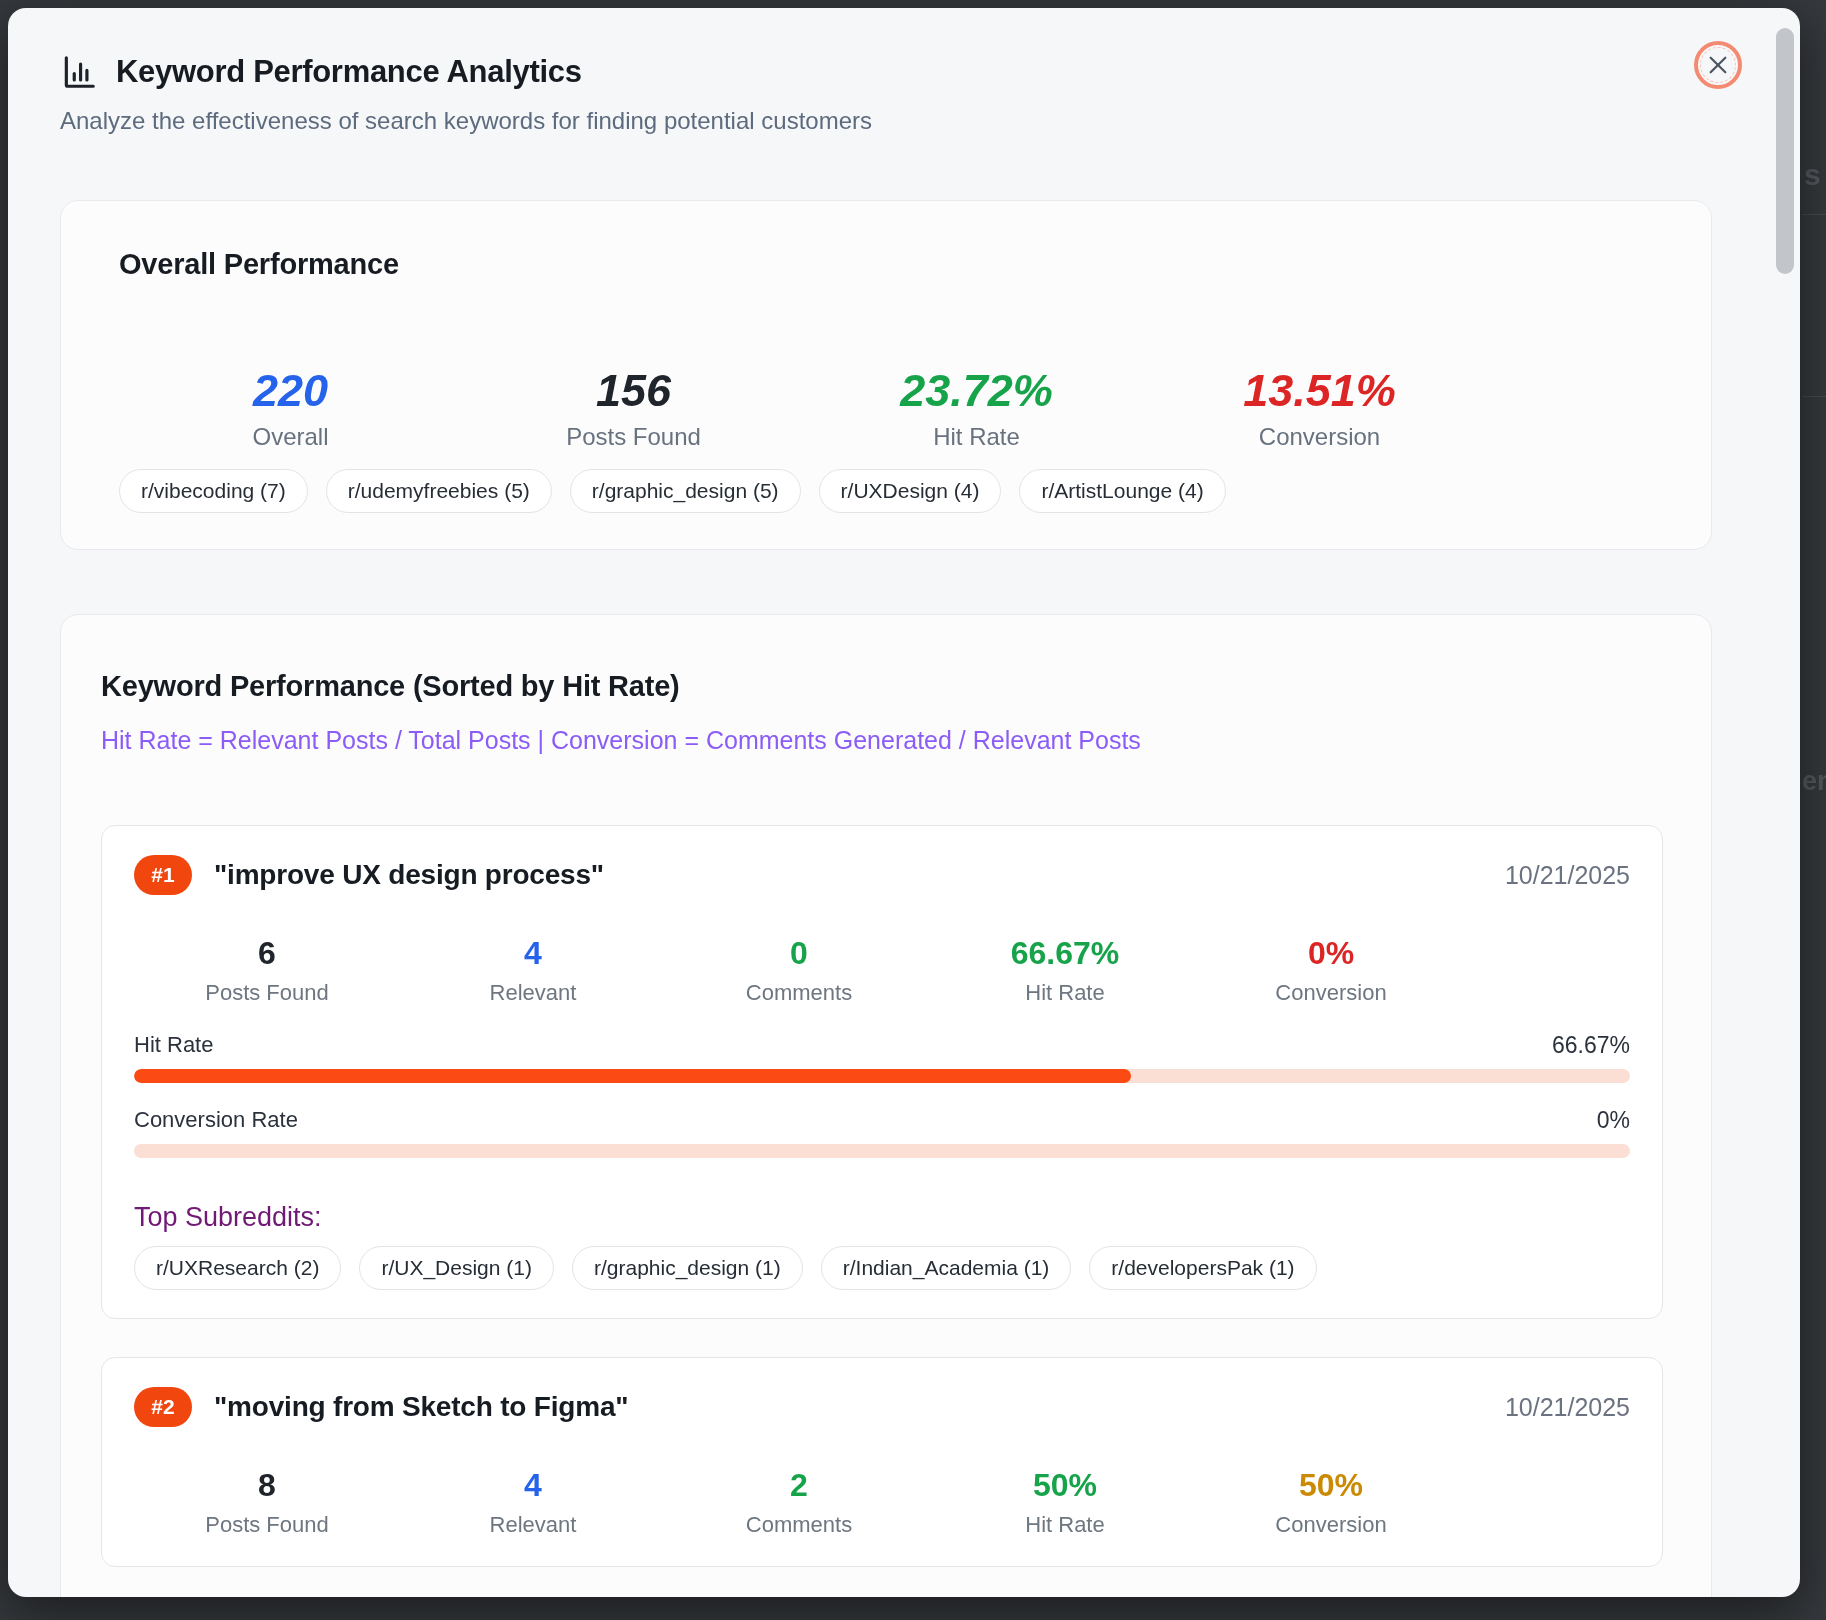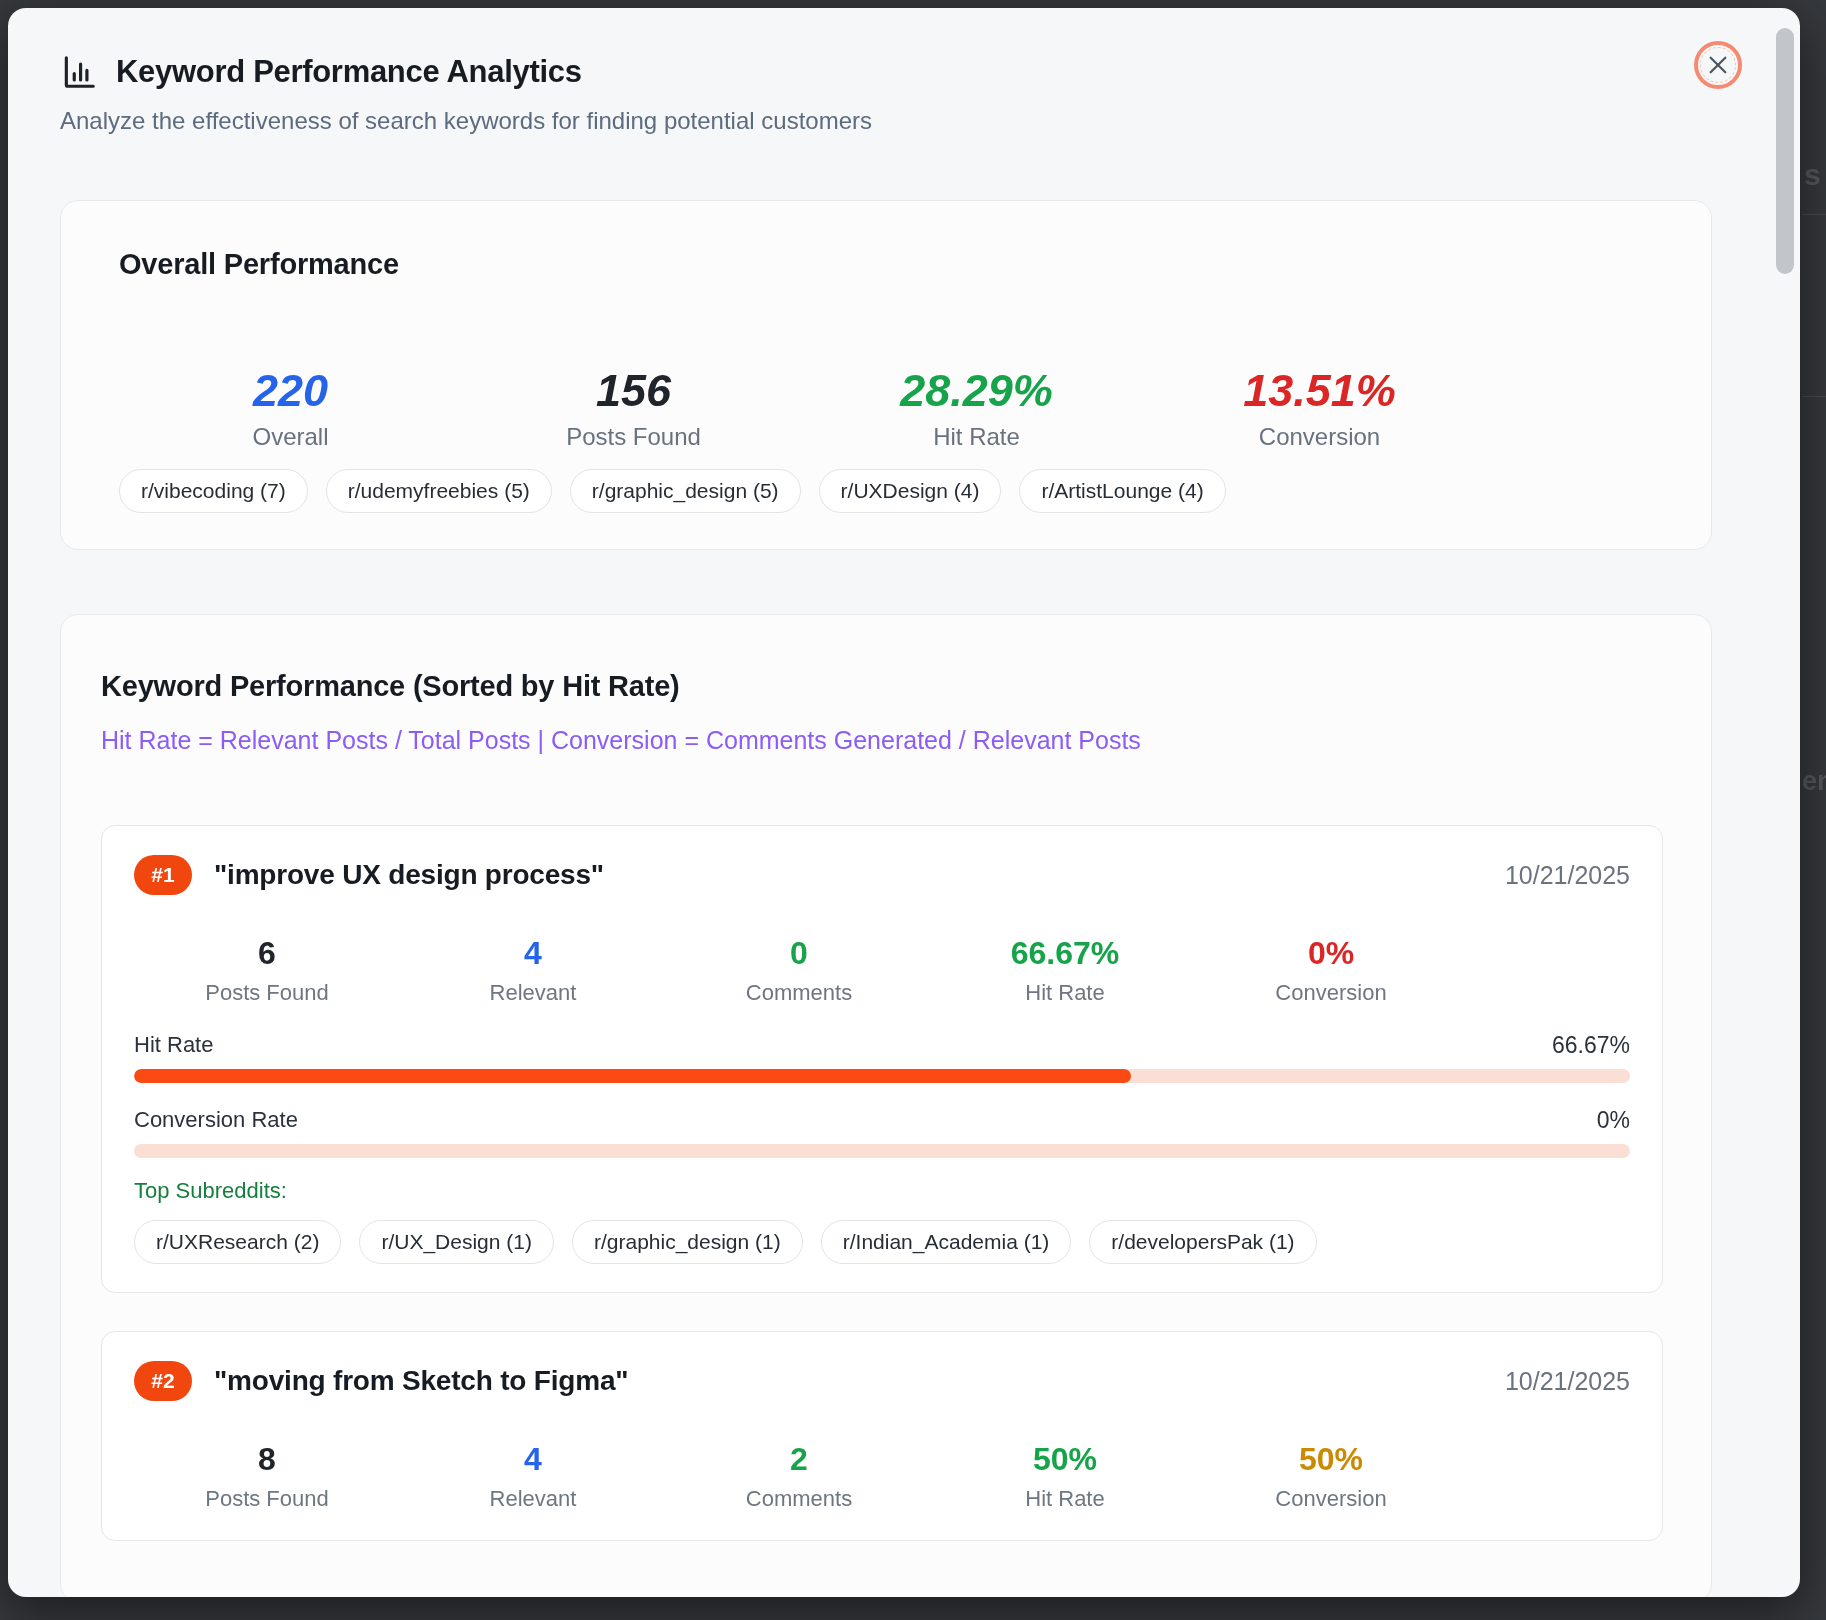--- a/index.html
+++ b/index.html
@@ -91,21 +91,21 @@
   .kw-stat-label{display:block;margin-top:8px;text-align:center;font-size:22px;color:#6e7680;line-height:26px;}
 
   .bars{margin-top:24px;}
   .bar-row{display:flex;justify-content:space-between;align-items:center;height:30px;margin-top:18px;}
   .bar-row:first-child{margin-top:0;}
   .bar-label{font-size:22px;color:#2b323c;}
   .bar-value{font-size:23px;color:#2b323c;}
   .bar-track{margin-top:9px;height:14px;border-radius:7px;background:#fbded4;overflow:hidden;}
   .bar-fill{height:100%;border-radius:7px;background:#fb4a14;width:0;}
 
-  .kw-sub-label{margin-top:20px;font-size:22px;color:#15803d;height:26px;line-height:26px;}
+  .kw-sub-label{margin-top:46px;font-size:27px;color:#701a75;height:26px;line-height:26px;}
   .kw-card .chip-row{margin-top:16px;}
 </style>
 </head>
 <body>
 
 <span class="bd-frag" style="left:1804px;top:158px;font-size:30px;">s</span>
 <div class="bd-line" style="left:1802px;top:214px;width:24px;"></div>
 <div class="bd-line" style="left:1802px;top:396px;width:24px;"></div>
 <span class="bd-frag" style="left:1802px;top:766px;font-size:27px;">en</span>
 
@@ -139,21 +139,21 @@
       <div class="overall-stats">
         <div class="stat">
           <span class="stat-value c-blue">220</span>
           <span class="stat-label">Overall</span>
         </div>
         <div class="stat">
           <span class="stat-value c-dark">156</span>
           <span class="stat-label">Posts Found</span>
         </div>
         <div class="stat">
-          <span class="stat-value c-green">28.29%</span>
+          <span class="stat-value c-green">23.72%</span>
           <span class="stat-label">Hit Rate</span>
         </div>
         <div class="stat">
           <span class="stat-value c-red">13.51%</span>
           <span class="stat-label">Conversion</span>
         </div>
       </div>
 
       <div class="chip-row">
         <span class="chip">r/vibecoding (7)</span>

